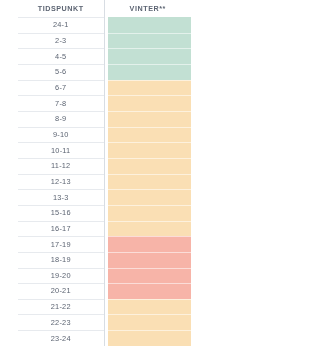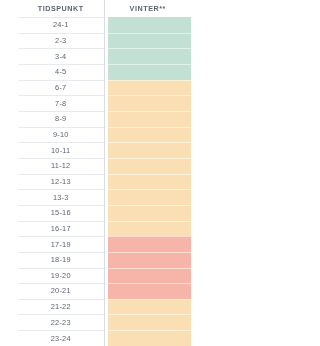--- a/index.html
+++ b/index.html
@@ -140,27 +140,27 @@
             <span class="swatch" style="background: rgb(194, 224, 211);"></span>
           </td>
         </tr>
         <tr>
           <td class="cell-time">2-3</td>
           <td class="cell-value">
             <span class="swatch" style="background: rgb(194, 224, 211);"></span>
           </td>
         </tr>
         <tr>
-          <td class="cell-time">3-4</td>
-          <td class="cell-value">
-            <span class="swatch" style="background: rgb(194, 224, 211);"></span>
-          </td>
-        </tr>
-        <tr>
           <td class="cell-time">4-5</td>
+          <td class="cell-value">
+            <span class="swatch" style="background: rgb(194, 224, 211);"></span>
+          </td>
+        </tr>
+        <tr>
+          <td class="cell-time">5-6</td>
           <td class="cell-value">
             <span class="swatch" style="background: rgb(194, 224, 211);"></span>
           </td>
         </tr>
         <tr>
           <td class="cell-time">6-7</td>
           <td class="cell-value">
             <span class="swatch" style="background: rgb(250, 223, 180);"></span>
           </td>
         </tr>

